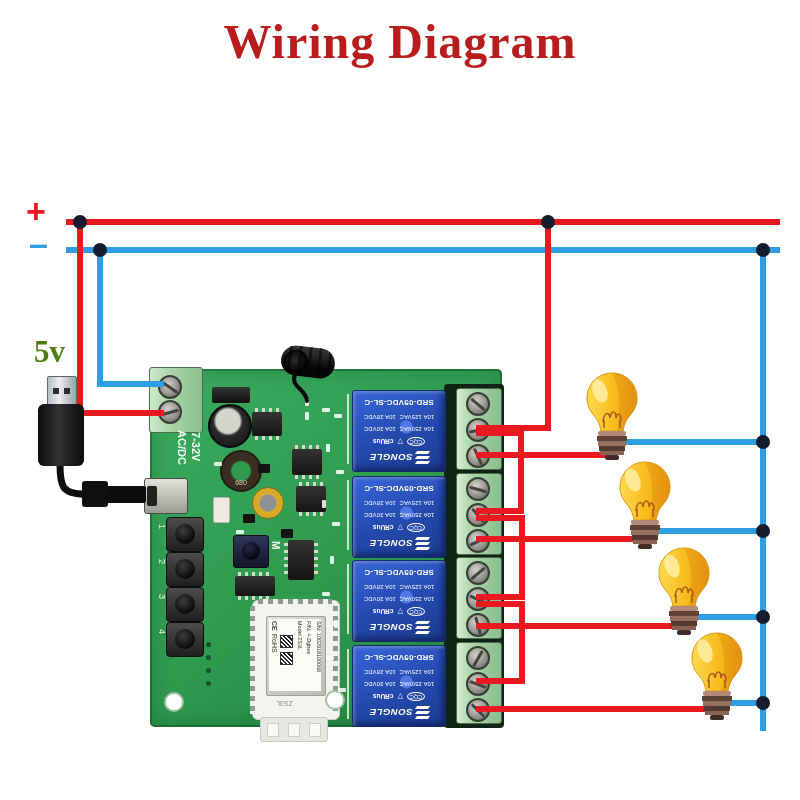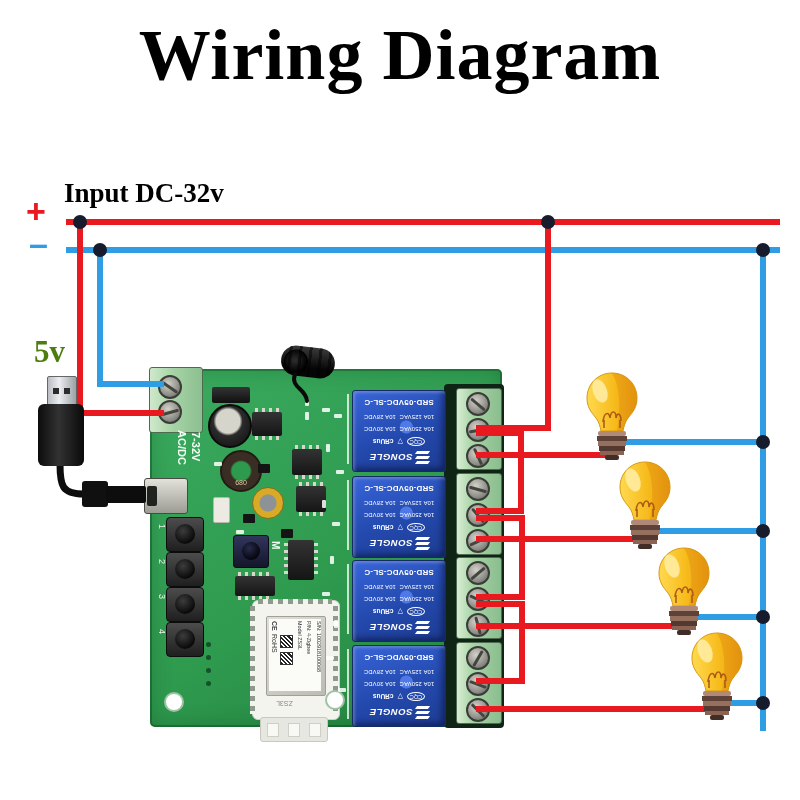--- a/index.html
+++ b/index.html
@@ -1,21 +1,21 @@
 <!DOCTYPE html>
 <html><head>
 <meta charset="utf-8">
 <style>
   html,body{margin:0;padding:0;background:#fff;}
   .canvas{position:relative;width:800px;height:800px;background:#fff;overflow:hidden;
           font-family:"Liberation Serif", serif;}
 
   
   .title{position:absolute;top:14px;left:0;width:800px;text-align:center;
-         font-size:72px;font-weight:bold;color:#000000;letter-spacing:1px;z-index:7;}
+         font-size:48px;font-weight:bold;color:#b91c1c;letter-spacing:1px;z-index:7;}
   .input-label{position:absolute;left:64px;top:178px;font-size:27px;font-weight:bold;color:#000;z-index:7;}
   .plus{position:absolute;left:26px;top:194px;font-size:34px;font-weight:bold;color:#e8191f;
         font-family:"Liberation Sans",sans-serif;z-index:7;line-height:1;}
   .minus{position:absolute;left:29px;top:226px;font-size:34px;font-weight:bold;color:#2f9de4;
         font-family:"Liberation Sans",sans-serif;z-index:7;line-height:1;}
   .usb-label{position:absolute;left:34px;top:334px;font-size:31px;font-weight:600;color:#4d7c0f;z-index:7;}
 
   
   .wires{position:absolute;left:0;top:0;z-index:4;pointer-events:none;}
   .wires path.red{stroke:#e8191f;stroke-width:6;fill:none;}
@@ -148,21 +148,20 @@
   .usb-plug-neck{position:absolute;left:106px;top:486px;width:40px;height:17px;background:#0d0d0d;border-radius:2px;z-index:6;}
 
   .bulb{position:absolute;z-index:6;}
 </style>
 </head>
 <body>
 
 <div class="canvas">
 
   <div class="title">Wiring Diagram</div>
-  <div class="input-label">Input DC-32v</div>
   <div class="plus">+</div>
   <div class="minus">–</div>
   <div class="usb-label">5v</div>
 
   <div class="board"></div>
 
   <div class="comp in-term">
     <span class="screw" style="left:8px;top:7px;--r:35deg"></span>
     <span class="screw" style="left:8px;top:32px;--r:-15deg"></span>
   </div>

